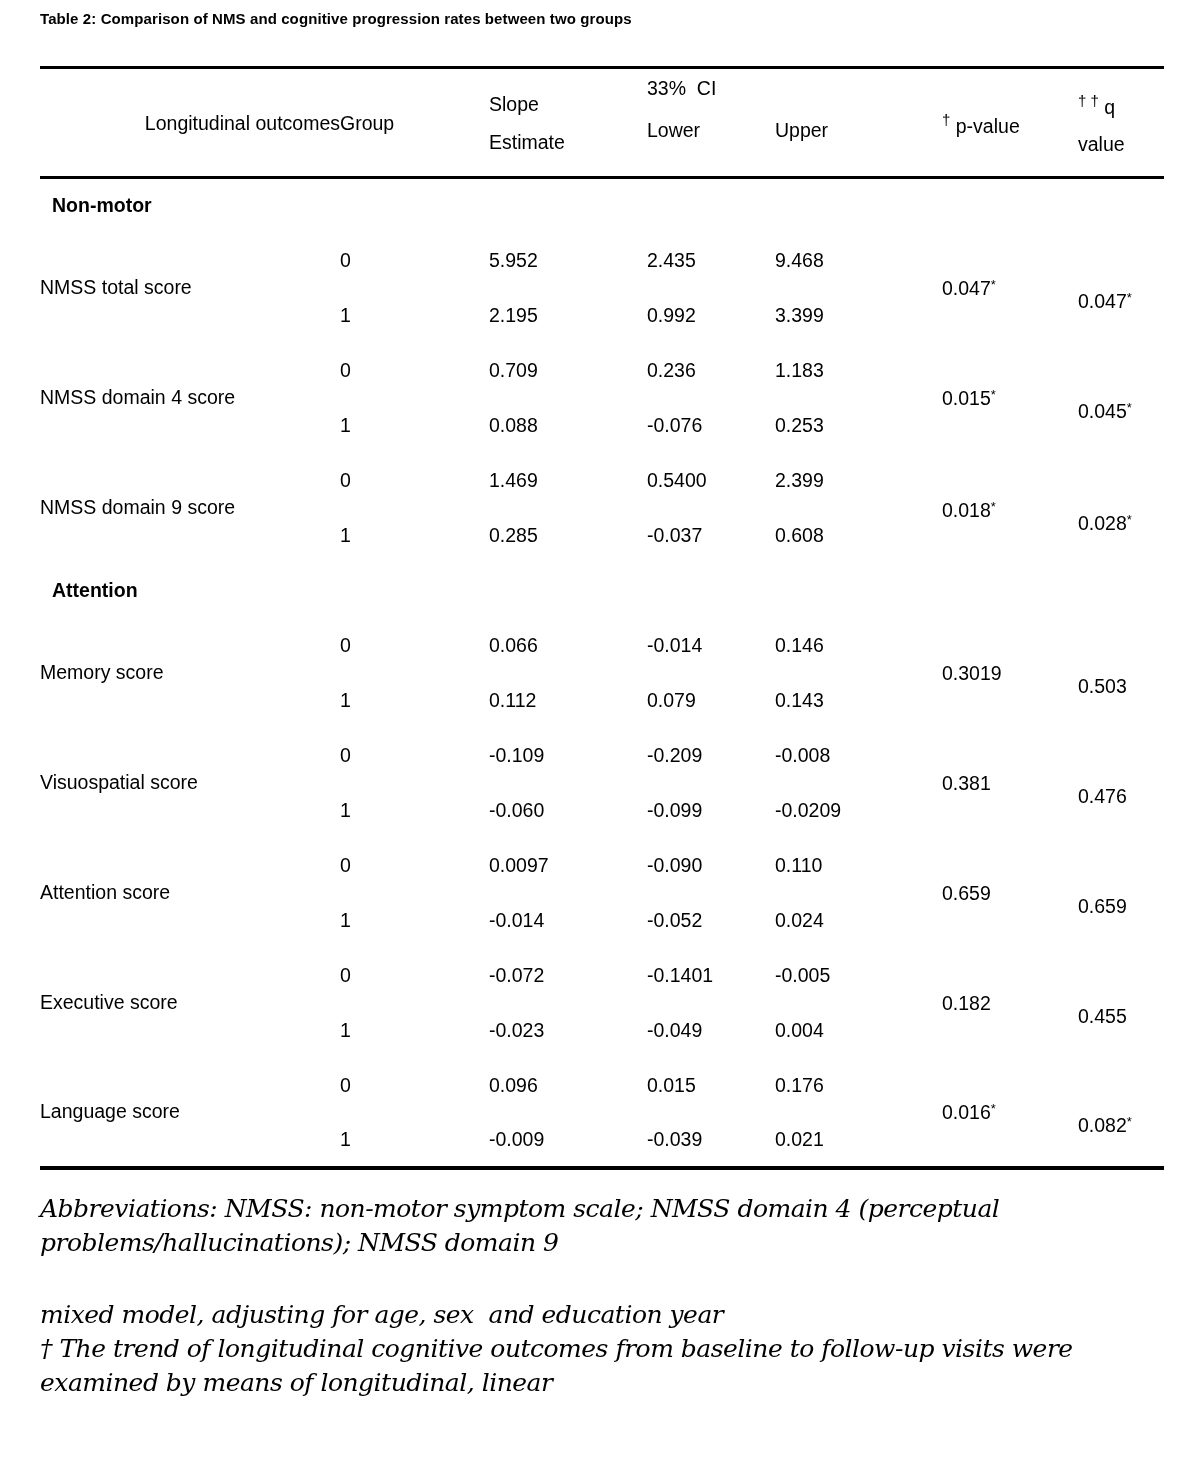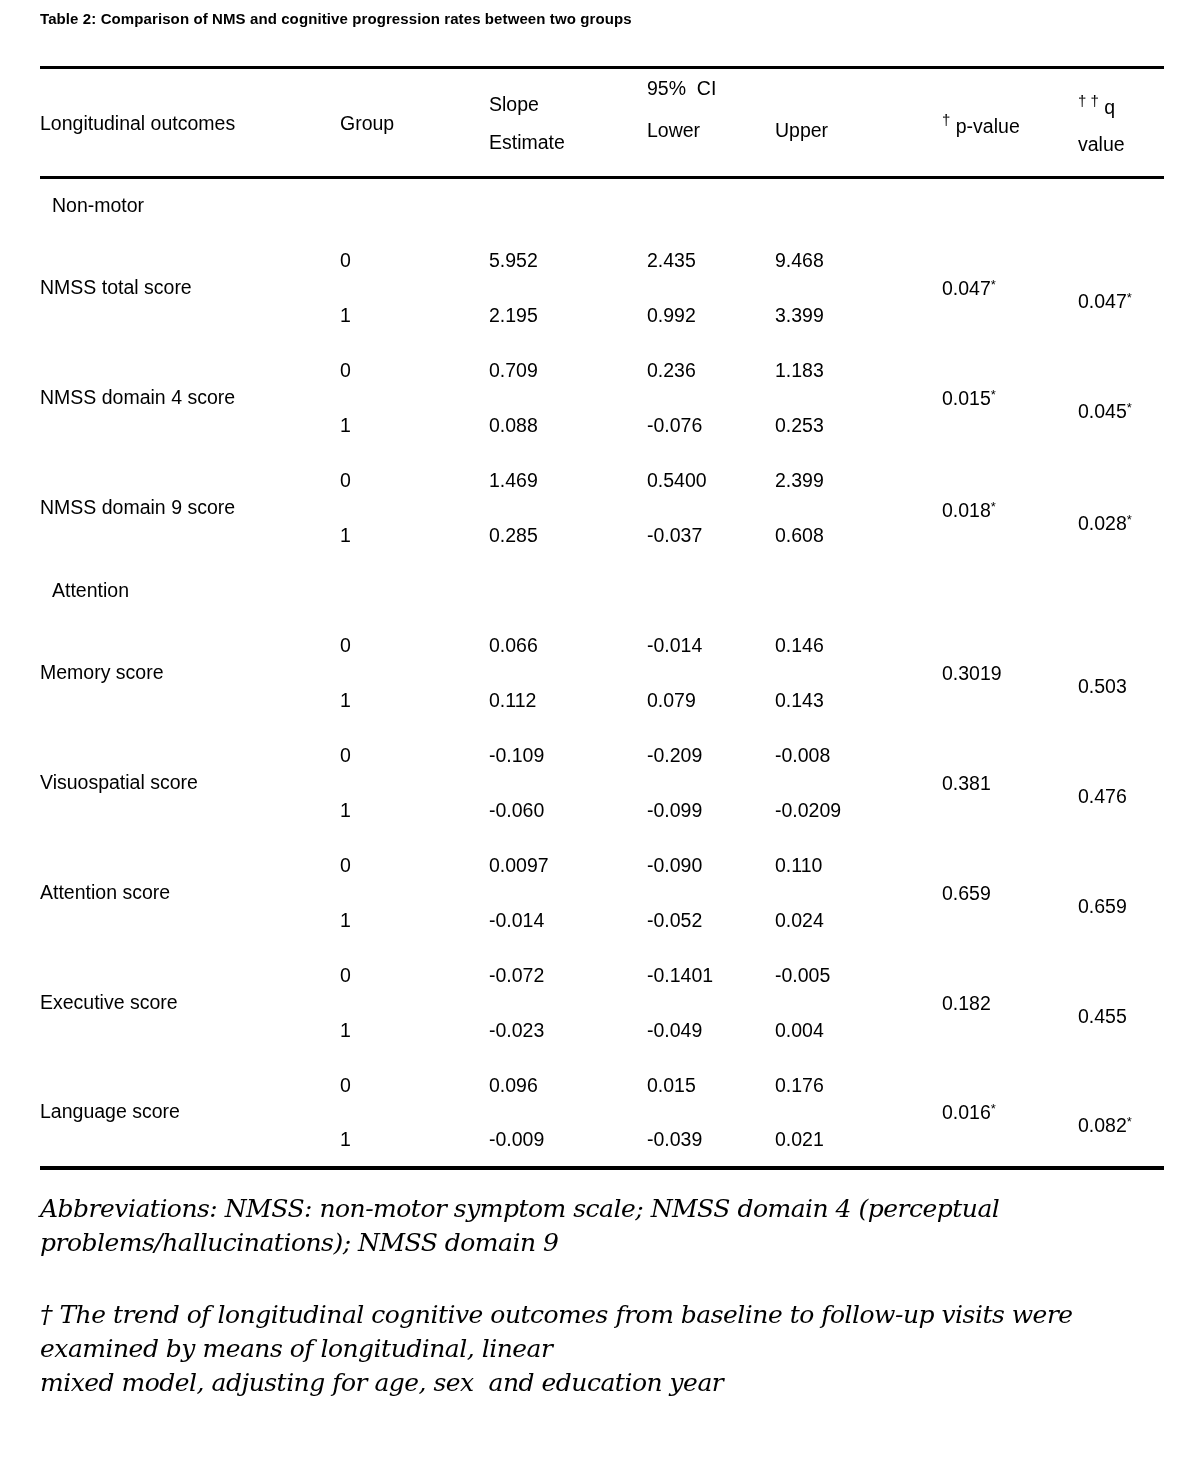--- a/index.html
+++ b/index.html
@@ -32,28 +32,28 @@
   }
   table.results td, table.results th { padding: 0; }
   thead th {
     font-weight: 400;
     text-align: left;
     vertical-align: middle;
     height: 110px;
     border-bottom: 3px solid #000;
   }
   th .hline { line-height: 38px; }
-  th.col-outcome { padding-left: 12px; }
+  th.col-outcome { padding-left: 12px; text-align: right; }
   th.col-lower, th.col-upper { vertical-align: top; padding-top: 5px; }
   th .hgap { margin-top: 4px; }
   th .spacer { height: 38px; }
   .ci-label { white-space: pre; }
   sup.hdr-dagger { font-size: 15px; }
   tbody.section td {
-    font-weight: 400;
+    font-weight: 700;
     height: 55px;
     vertical-align: middle;
     padding-left: 12px;
   }
   tbody.block td {
     height: 55px;
     vertical-align: middle;
     font-weight: 400;
   }
   td.outcome { padding-left: 12px; }
@@ -97,21 +97,21 @@
           <div class="hline">Longitudinal outcomes</div>
         </th>
         <th>
           <div class="hline">Group</div>
         </th>
         <th class="col-slope">
           <div class="hline">Slope</div>
           <div class="hline">Estimate</div>
         </th>
         <th class="col-lower">
-          <div class="hline ci-label">95%  CI</div>
+          <div class="hline ci-label">33%  CI</div>
           <div class="hline hgap">Lower</div>
         </th>
         <th class="col-upper">
           <div class="spacer"></div>
           <div class="hline hgap">Upper</div>
         </th>
         <th>
           <div class="hline"><sup class="hdr-dagger">†</sup> <span>p-value</span></div>
         </th>
         <th class="col-q">
@@ -276,18 +276,18 @@
         <td>0.021</td>
       </tr>
     </tbody>
   </table>
 
   <div class="footnotes">
     <p>
       <span class="fline">Abbreviations: NMSS: non-motor symptom scale; NMSS domain 4 (perceptual problems/hallucinations); NMSS domain 9</span>
     </p>
     <p>
+      <span class="fline">mixed model, adjusting for age, sex  and education year</span>
       <span class="fline">† The trend of longitudinal cognitive outcomes from baseline to follow-up visits were examined by means of longitudinal, linear</span>
-      <span class="fline">mixed model, adjusting for age, sex  and education year</span>
     </p>
   </div>
 
 </div>
 
 </body></html>

